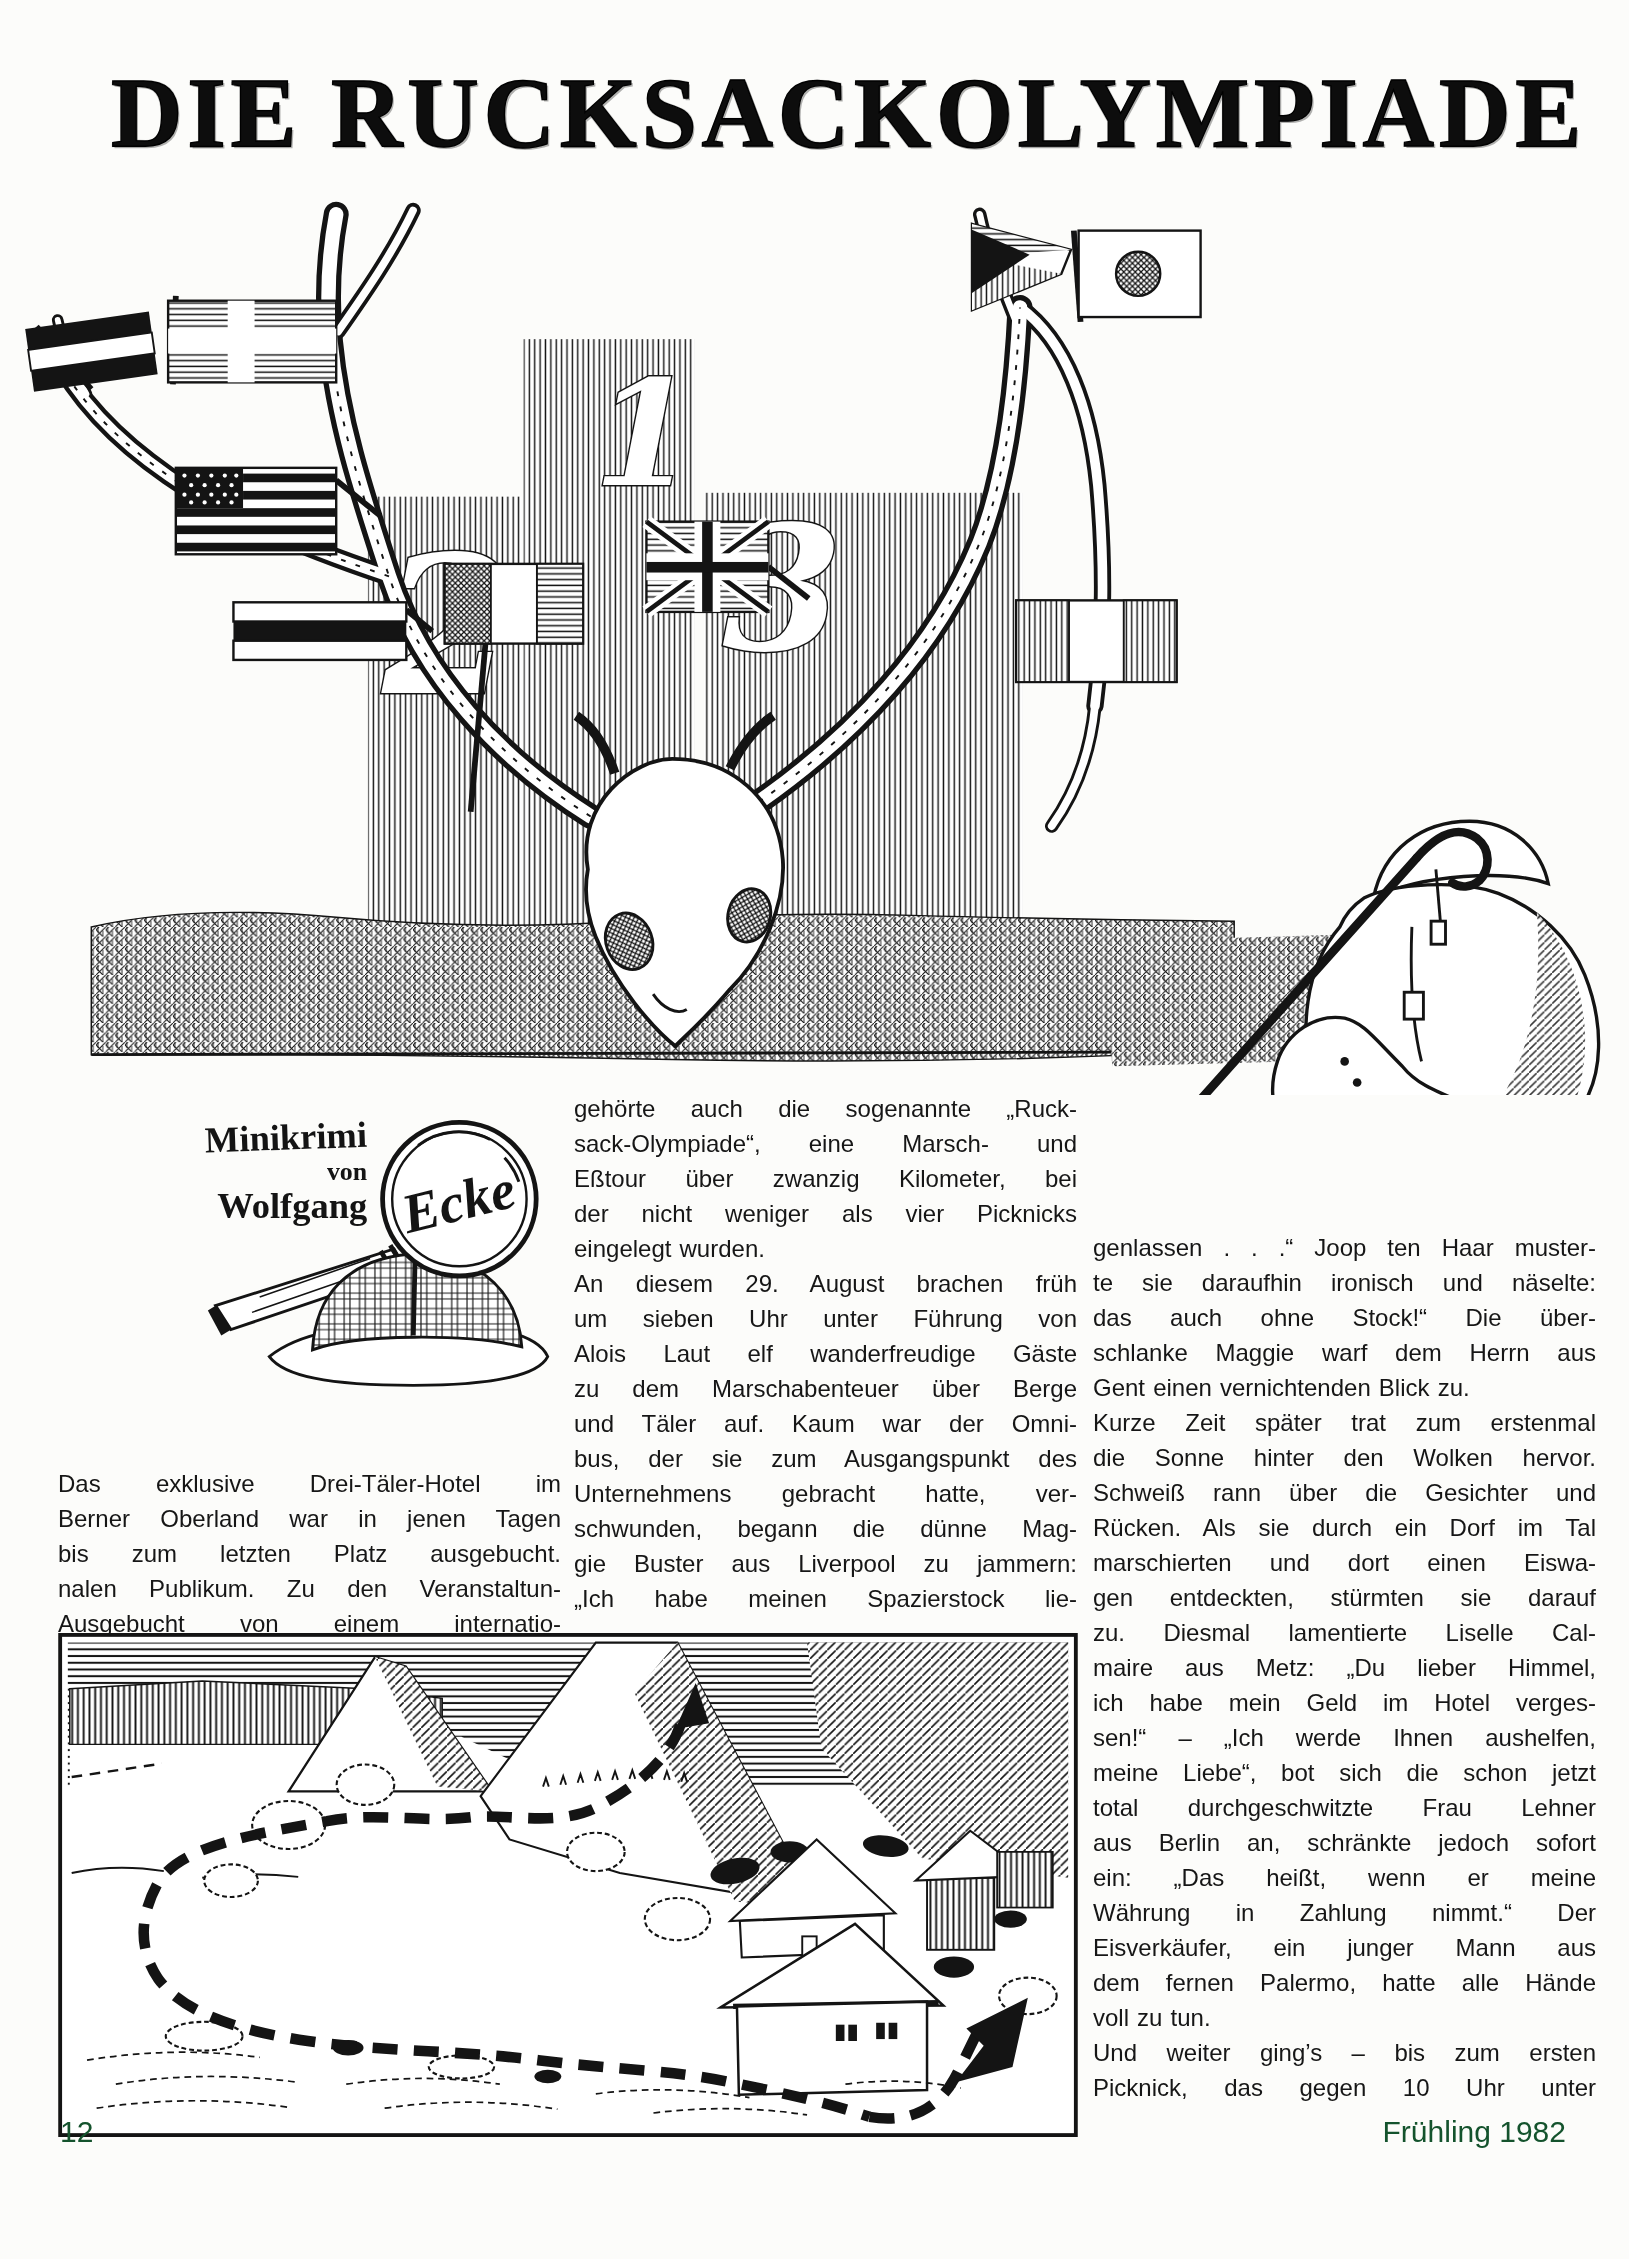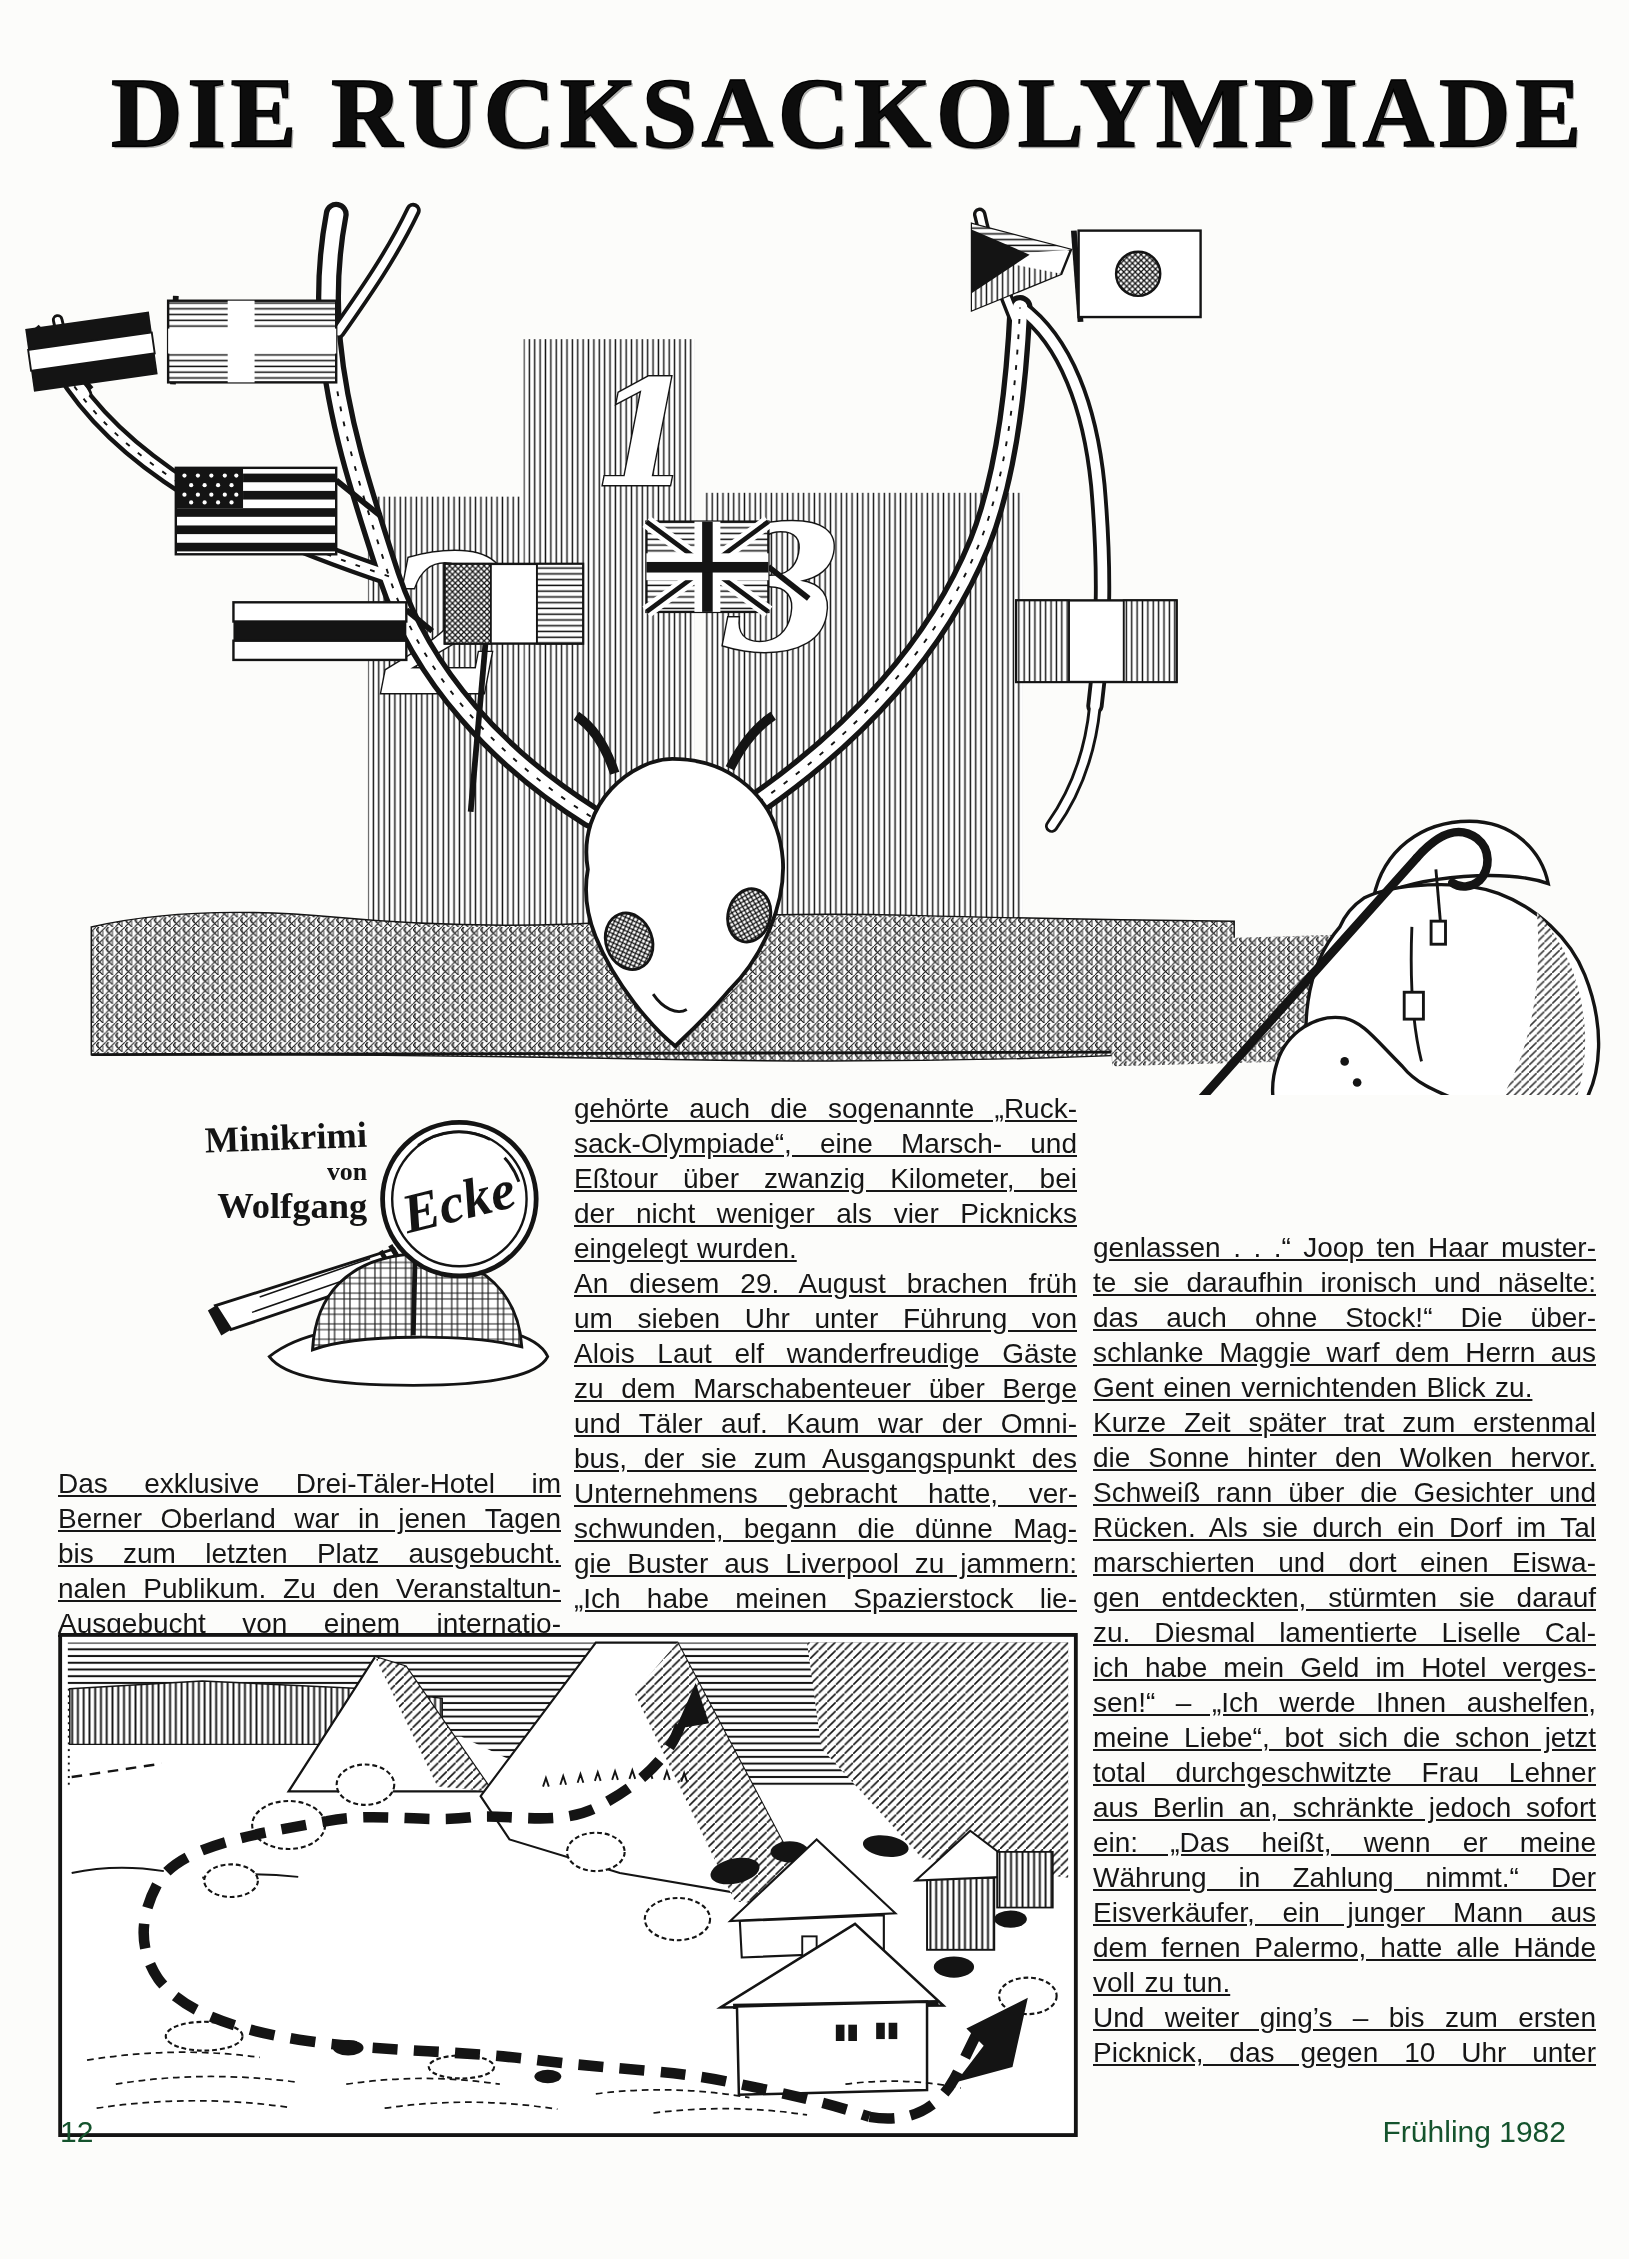--- a/index.html
+++ b/index.html
@@ -5,21 +5,21 @@
   html,body{margin:0;padding:0;background:#e9e9e6;}
   #page{position:relative;width:1629px;height:2260px;background:#fcfcfa;overflow:hidden;
         font-family:"Liberation Sans",sans-serif;color:#151515;}
   
   #main-title{position:absolute;top:56px;left:0;width:100%;text-align:center;
     font-family:"Liberation Serif",serif;font-weight:700;font-size:99px;letter-spacing:4.8px;
     color:#0d0d0d;-webkit-text-stroke:1.3px #000;
     text-shadow:1.9px 1.9px 0 rgba(0,0,0,.30),-1px 1px 0 rgba(0,0,0,.22),1px -1px 0 rgba(0,0,0,.18);
     white-space:nowrap;padding-left:34px;}
   
-  .col{position:absolute;width:503px;font-size:28px;line-height:35px;color:#161616;text-decoration:underline;}
+  .col{position:absolute;width:503px;font-size:24px;line-height:35px;color:#161616;}
   #col-left{left:58px;top:1466px;}
   #col-mid{left:574px;top:1091px;}
   #col-right{left:1093px;top:1230px;}
   .line{text-align:justify;text-align-last:justify;-moz-text-align-last:justify;word-spacing:.06em;}
   .line.pend{text-align-last:left;}
   
   .footer-txt{position:absolute;font-size:30px;color:#14532d;}
   #page-number{left:60px;top:2115px;}
   #issue-label{right:63px;top:2115px;}
   
@@ -291,20 +291,21 @@
       <div class="line">das auch ohne Stock!“ Die über-</div>
       <div class="line">schlanke Maggie warf dem Herrn aus</div>
       <div class="line pend">Gent einen vernichtenden Blick zu.</div>
       <div class="line">Kurze Zeit später trat zum erstenmal</div>
       <div class="line">die Sonne hinter den Wolken hervor.</div>
       <div class="line">Schweiß rann über die Gesichter und</div>
       <div class="line">Rücken. Als sie durch ein Dorf im Tal</div>
       <div class="line">marschierten und dort einen Eiswa-</div>
       <div class="line">gen entdeckten, stürmten sie darauf</div>
       <div class="line">zu. Diesmal lamentierte Liselle Cal-</div>
+      <div class="line">maire aus Metz: „Du lieber Himmel,</div>
       <div class="line">ich habe mein Geld im Hotel verges-</div>
       <div class="line">sen!“ – „Ich werde Ihnen aushelfen,</div>
       <div class="line">meine Liebe“, bot sich die schon jetzt</div>
       <div class="line">total durchgeschwitzte Frau Lehner</div>
       <div class="line">aus Berlin an, schränkte jedoch sofort</div>
       <div class="line">ein: „Das heißt, wenn er meine</div>
       <div class="line">Währung in Zahlung nimmt.“ Der</div>
       <div class="line">Eisverkäufer, ein junger Mann aus</div>
       <div class="line">dem fernen Palermo, hatte alle Hände</div>
       <div class="line pend">voll zu tun.</div>

